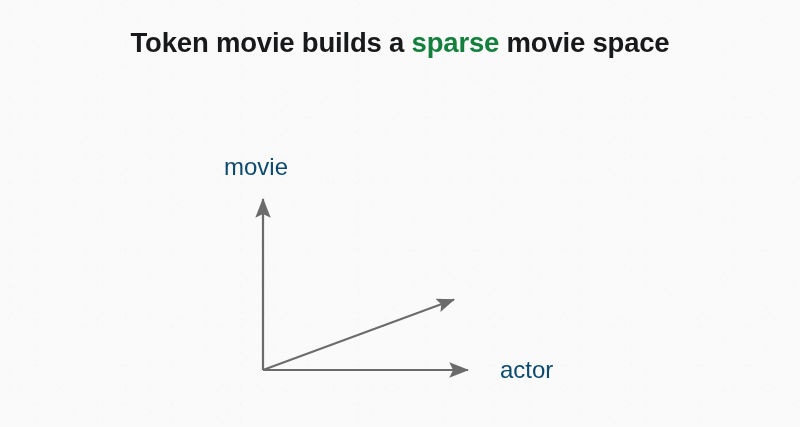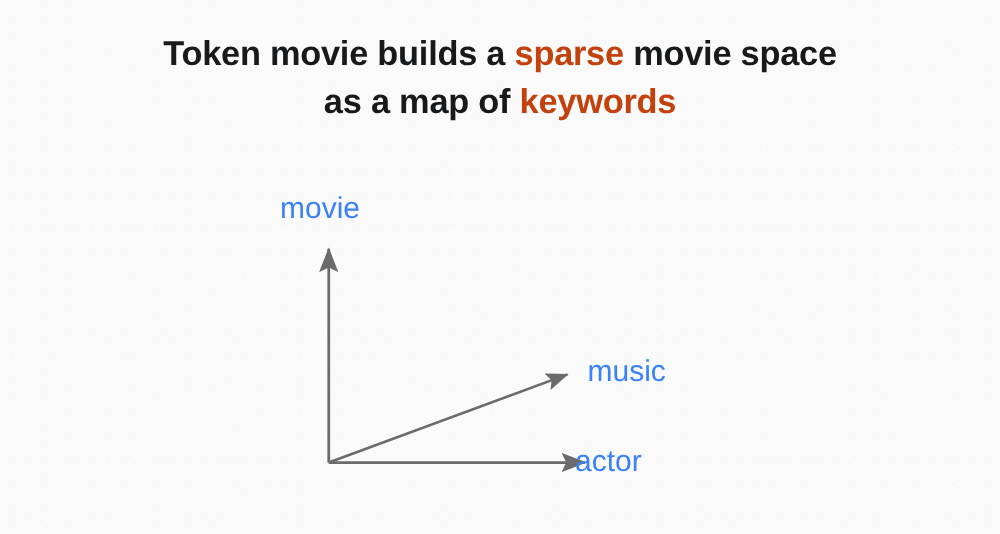--- a/index.html
+++ b/index.html
@@ -42,72 +42,70 @@
     font-size: 27.5px;
     font-weight: 700;
     line-height: 38px;
     letter-spacing: -0.2px;
   }
   #slide-title .line {
     display: block;
     white-space: nowrap;
   }
   .hl {
-    color: #c2410c;
+    color: #15803d;
     text-align: center;
   }
 
   
   #vector-space-diagram {
     position: absolute;
     left: 0;
     top: 0;
     width: 800px;
     height: 427px;
   }
   #diagram-svg {
     position: absolute;
     left: 0;
     top: 0;
   }
 
   .axis-label {
     position: absolute;
-    color: #3b82f6;
+    color: #0c4a6e;
     font-size: 24px;
     font-weight: 400;
     line-height: 1;
     white-space: nowrap;
   }
   #label-movie { left: 224px; top: 155px; }
   #label-music { left: 470px; top: 286px; }
-  #label-actor { left: 460px; top: 358px; }
+  #label-actor { left: 500px; top: 358px; }
 </style>
 </head>
 <body>
 
 <div id="noise-overlay"></div>
 
 <div id="slide-title">
   <span class="line"><span>Token movie builds a </span><span class="hl">sparse</span><span> movie space</span></span>
-  <span class="line"><span>as a map of </span><span class="hl">keywords</span><span></span></span>
 </div>
 
 <div id="vector-space-diagram">
 
   <svg id="diagram-svg" width="800" height="427" viewBox="0 0 800 427">
     <defs>
       <marker id="arrowhead" markerWidth="9" markerHeight="7" refX="8.5" refY="3.5" orient="auto" markerUnits="strokeWidth">
         <path d="M0,0 L9,3.5 L0,7 L1.7,3.5 Z" fill="#6b6b6b"></path>
       </marker>
     </defs>
 
     <line x1="263" y1="370" x2="263" y2="199" stroke="#6b6b6b" stroke-width="2.2" marker-end="url(#arrowhead)"></line>
 
     <line x1="263" y1="370" x2="468" y2="370" stroke="#6b6b6b" stroke-width="2.2" marker-end="url(#arrowhead)"></line>
 
     <line x1="263" y1="370" x2="454" y2="299.5" stroke="#6b6b6b" stroke-width="2" marker-end="url(#arrowhead)"></line>
   </svg>
 
   <span class="axis-label" id="label-movie">movie</span>
-  <span class="axis-label" id="label-music">music</span>
   <span class="axis-label" id="label-actor">actor</span>
 </div>
 
 </body></html>

